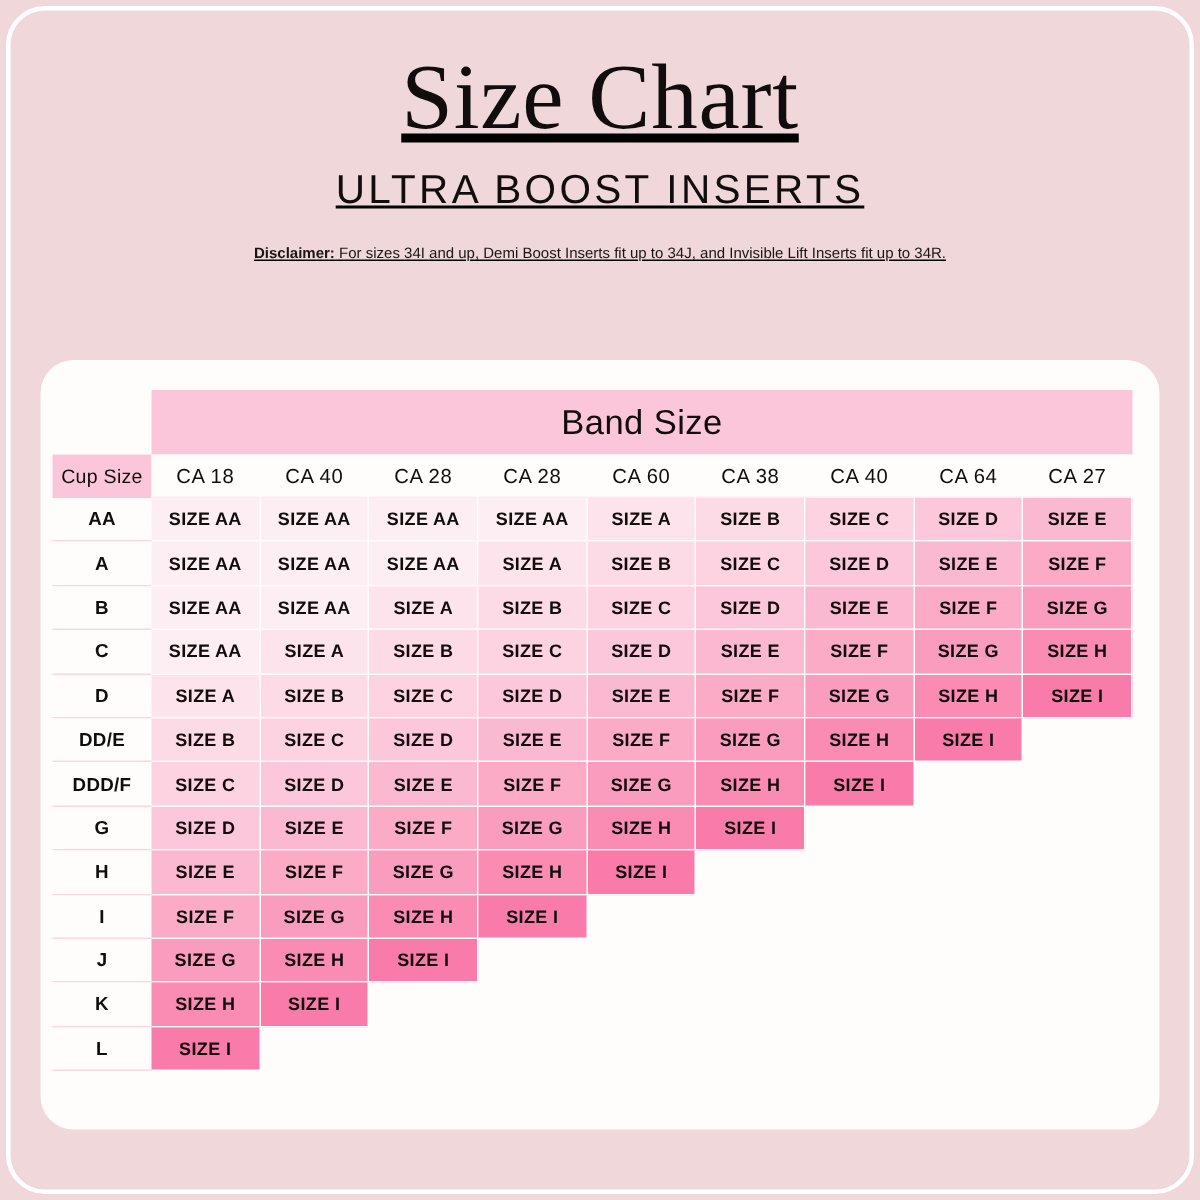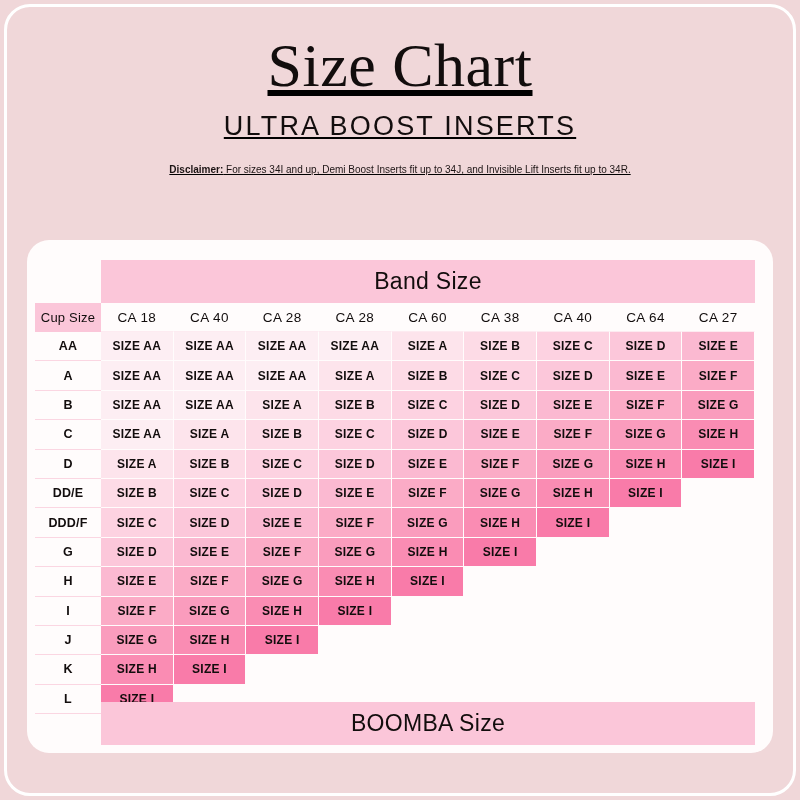--- a/index.html
+++ b/index.html
@@ -353,15 +353,14 @@
         <div class="band-cell empty"></div>
         <div class="band-cell empty"></div>
         <div class="band-cell empty"></div>
         <div class="band-cell empty"></div>
         <div class="band-cell empty"></div>
         <div class="band-cell empty"></div>
         <div class="band-cell empty"></div>
       </div>
     </div>
 
-  <div id="boomba-banner">BOOMBA Size</div>
 
 </div>
 
 </body></html>

